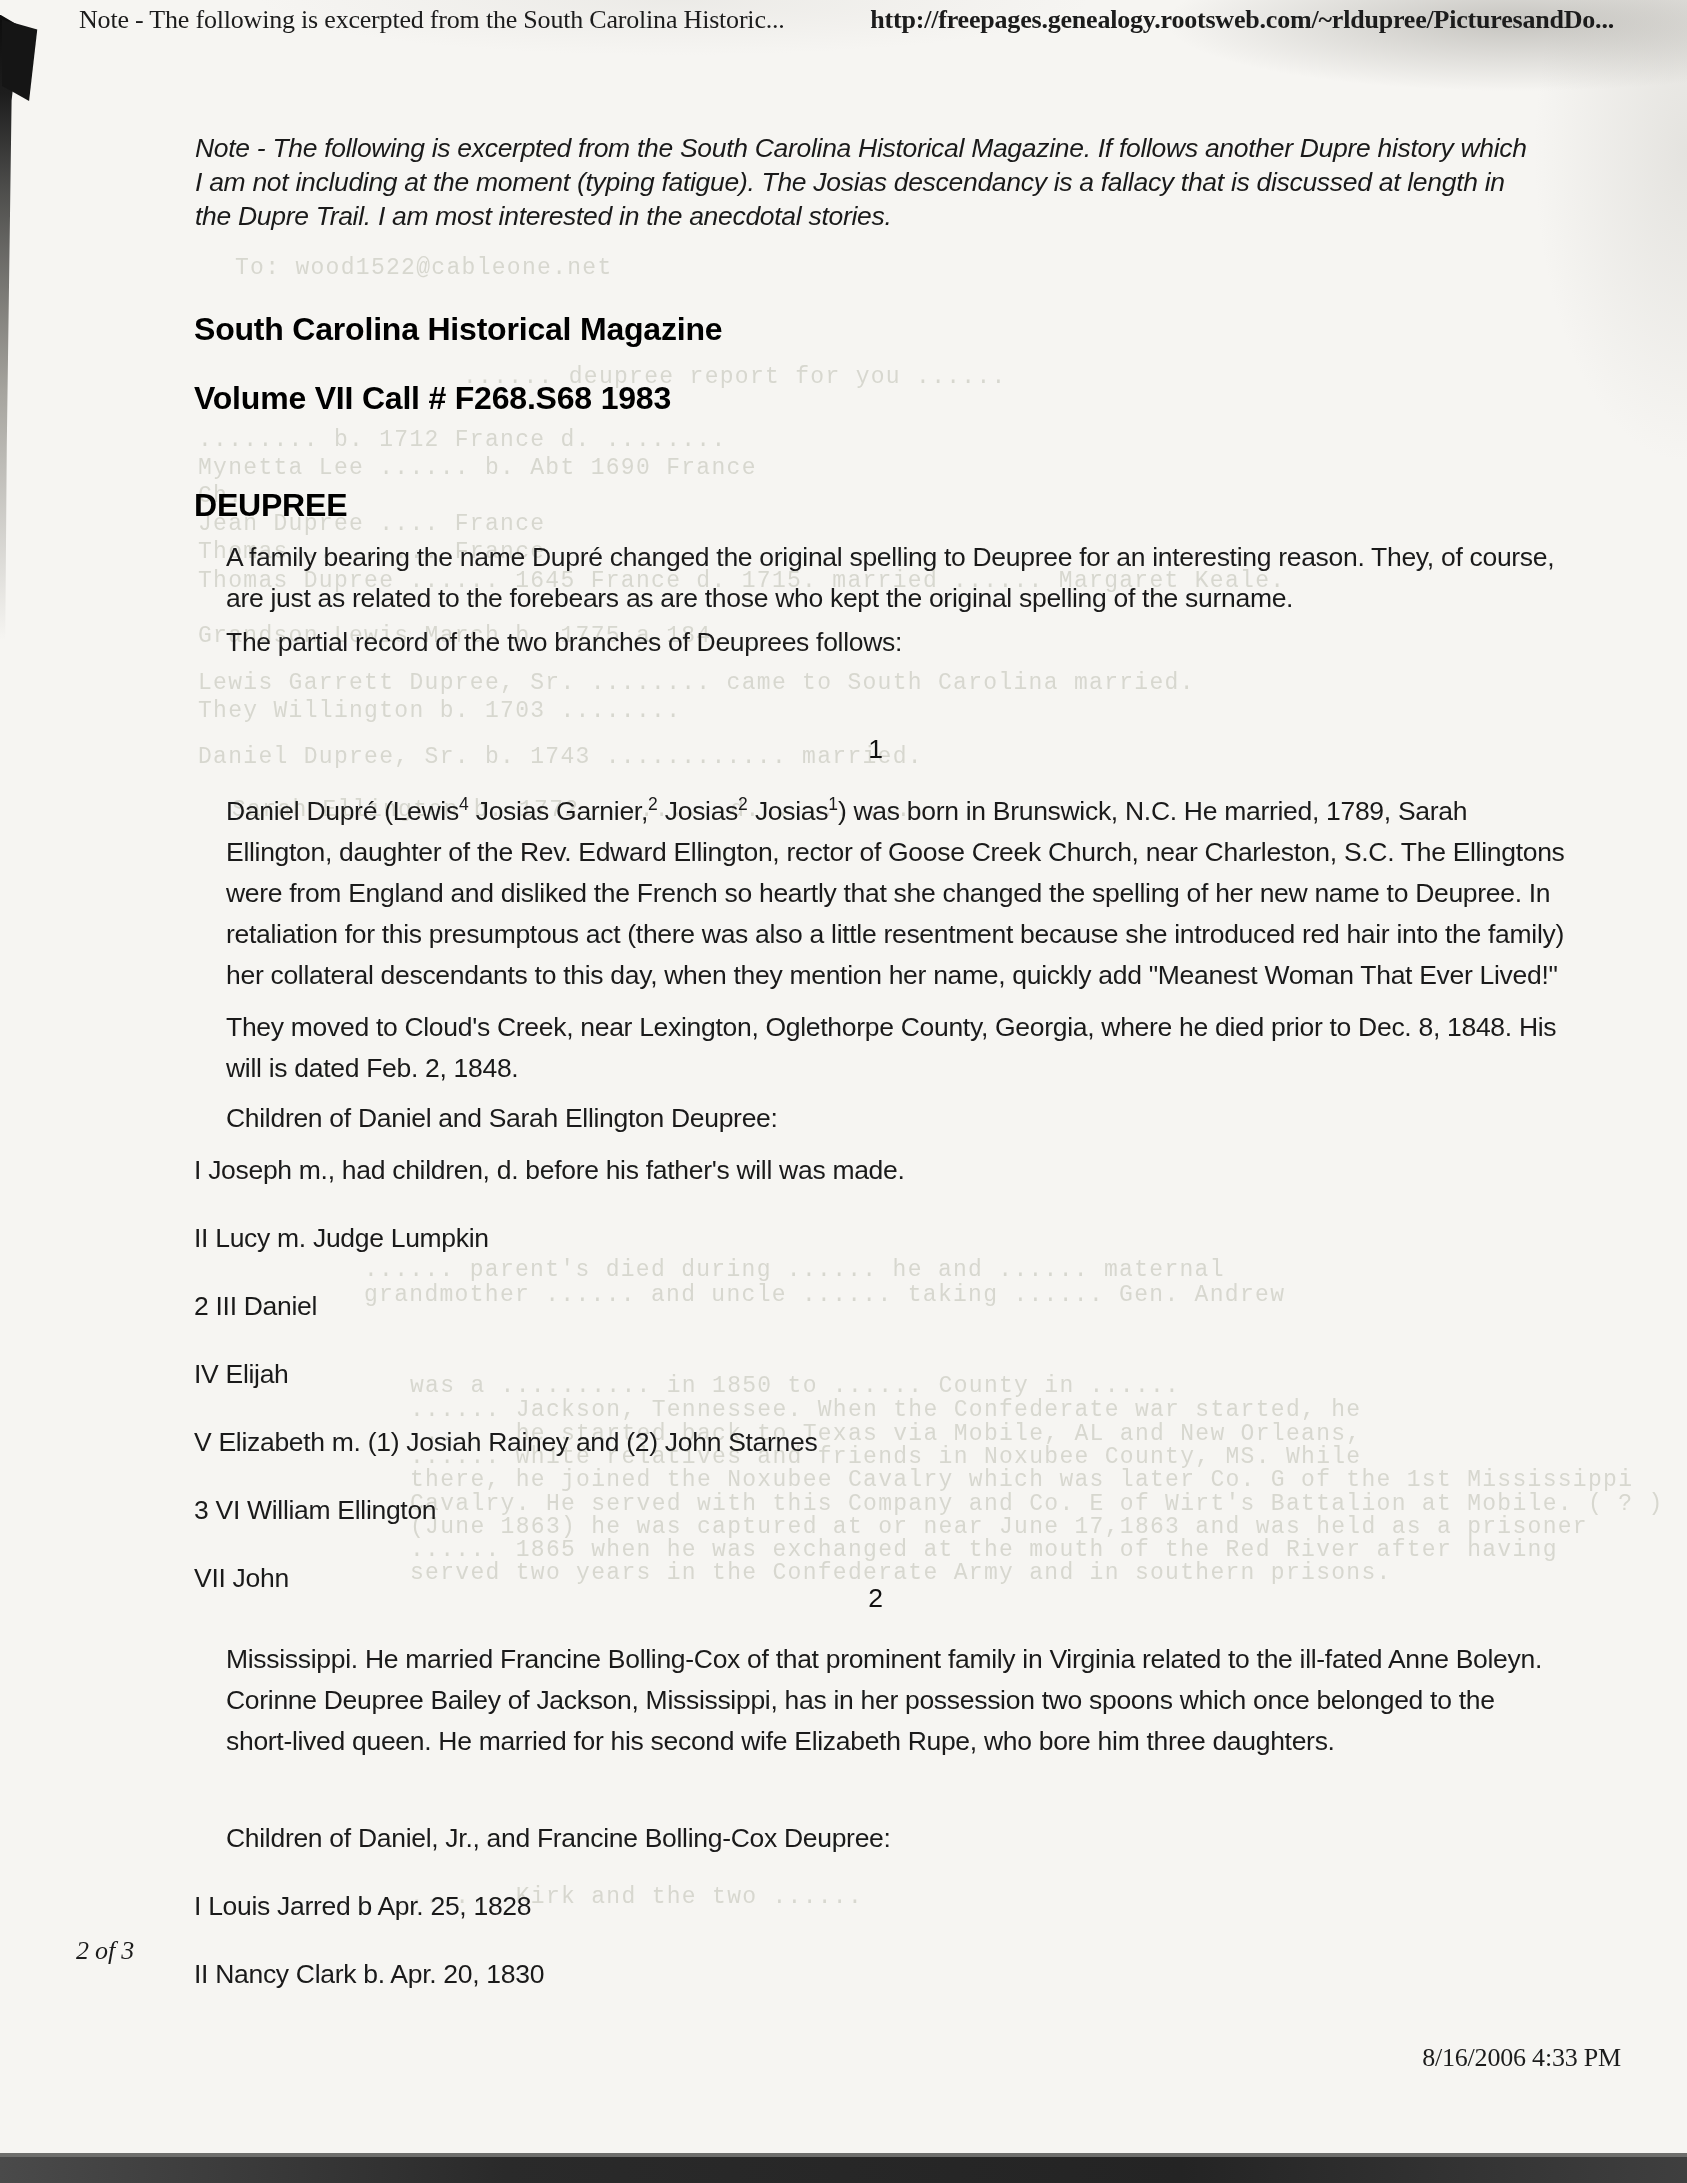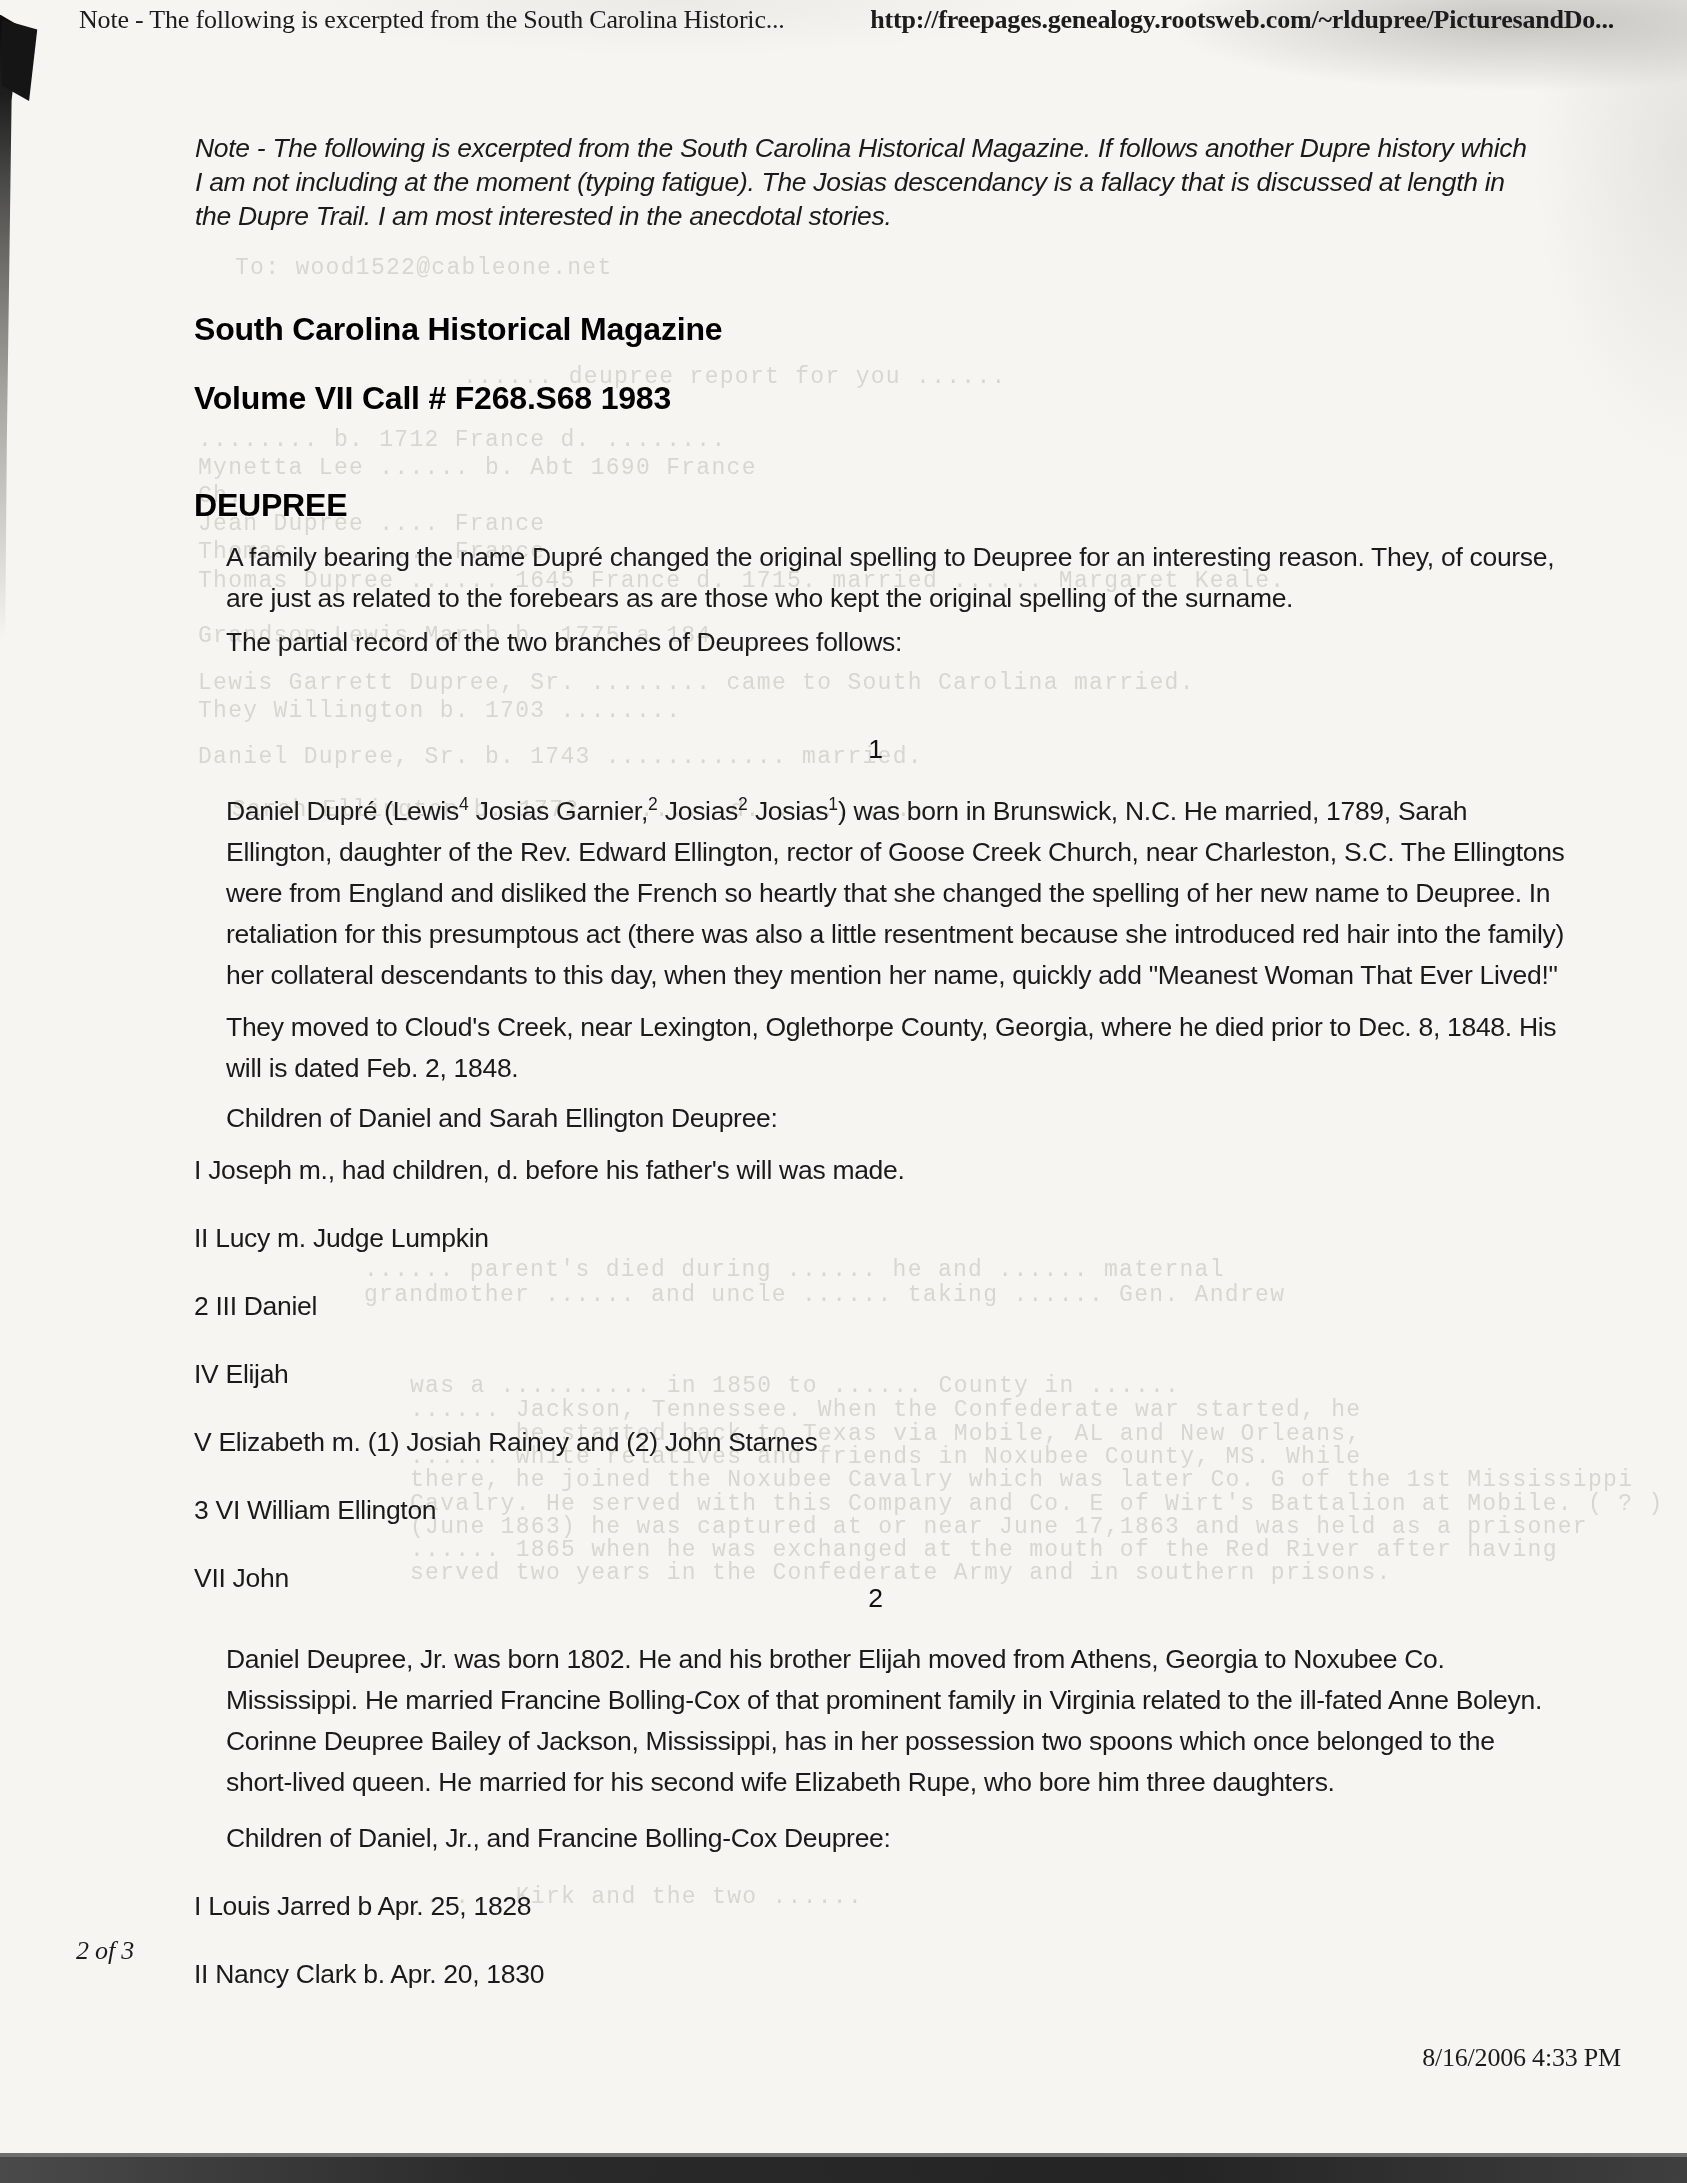--- a/index.html
+++ b/index.html
@@ -136,21 +136,20 @@
       <div class="gen-item">2 III Daniel</div>
       <div class="gen-item">IV Elijah</div>
       <div class="gen-item">V Elizabeth m. (1) Josiah Rainey and (2) John Starnes</div>
       <div class="gen-item">3 VI William Ellington</div>
       <div class="gen-item">VII John</div>
     </div>
 
   <div class="gen-number" style="top:1583px;">2</div>
 
   <div class="para" style="top:1639px;">
-      <div class="doc-line">Daniel Deupree, Jr. was born 1802. He and his brother Elijah moved from Athens, Georgia to Noxubee Co.</div>
       <div class="doc-line">Mississippi. He married Francine Bolling-Cox of that prominent family in Virginia related to the ill-fated Anne Boleyn.</div>
       <div class="doc-line">Corinne Deupree Bailey of Jackson, Mississippi, has in her possession two spoons which once belonged to the</div>
       <div class="doc-line">short-lived queen. He married for his second wife Elizabeth Rupe, who bore him three daughters.</div>
     </div>
 
   <div class="para doc-line" style="top:1818px;">Children of Daniel, Jr., and Francine Bolling-Cox Deupree:</div>
   <div class="gen-list" style="top:1886px;">
       <div class="gen-item">I Louis Jarred b Apr. 25, 1828</div>
       <div class="gen-item">II Nancy Clark b. Apr. 20, 1830</div>
     </div>

